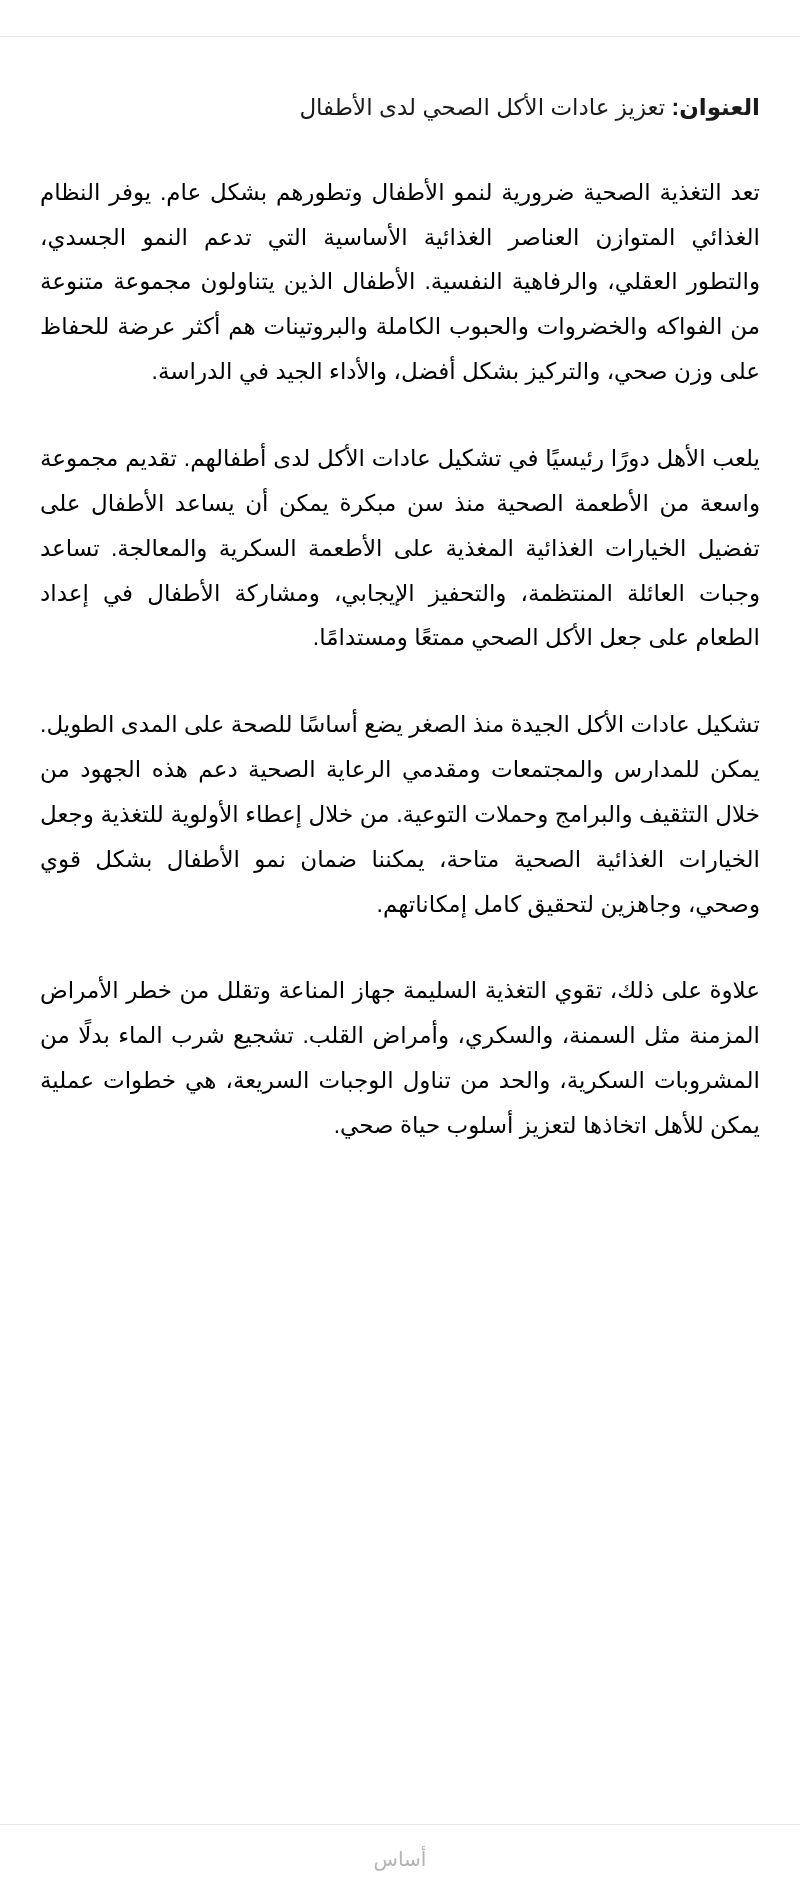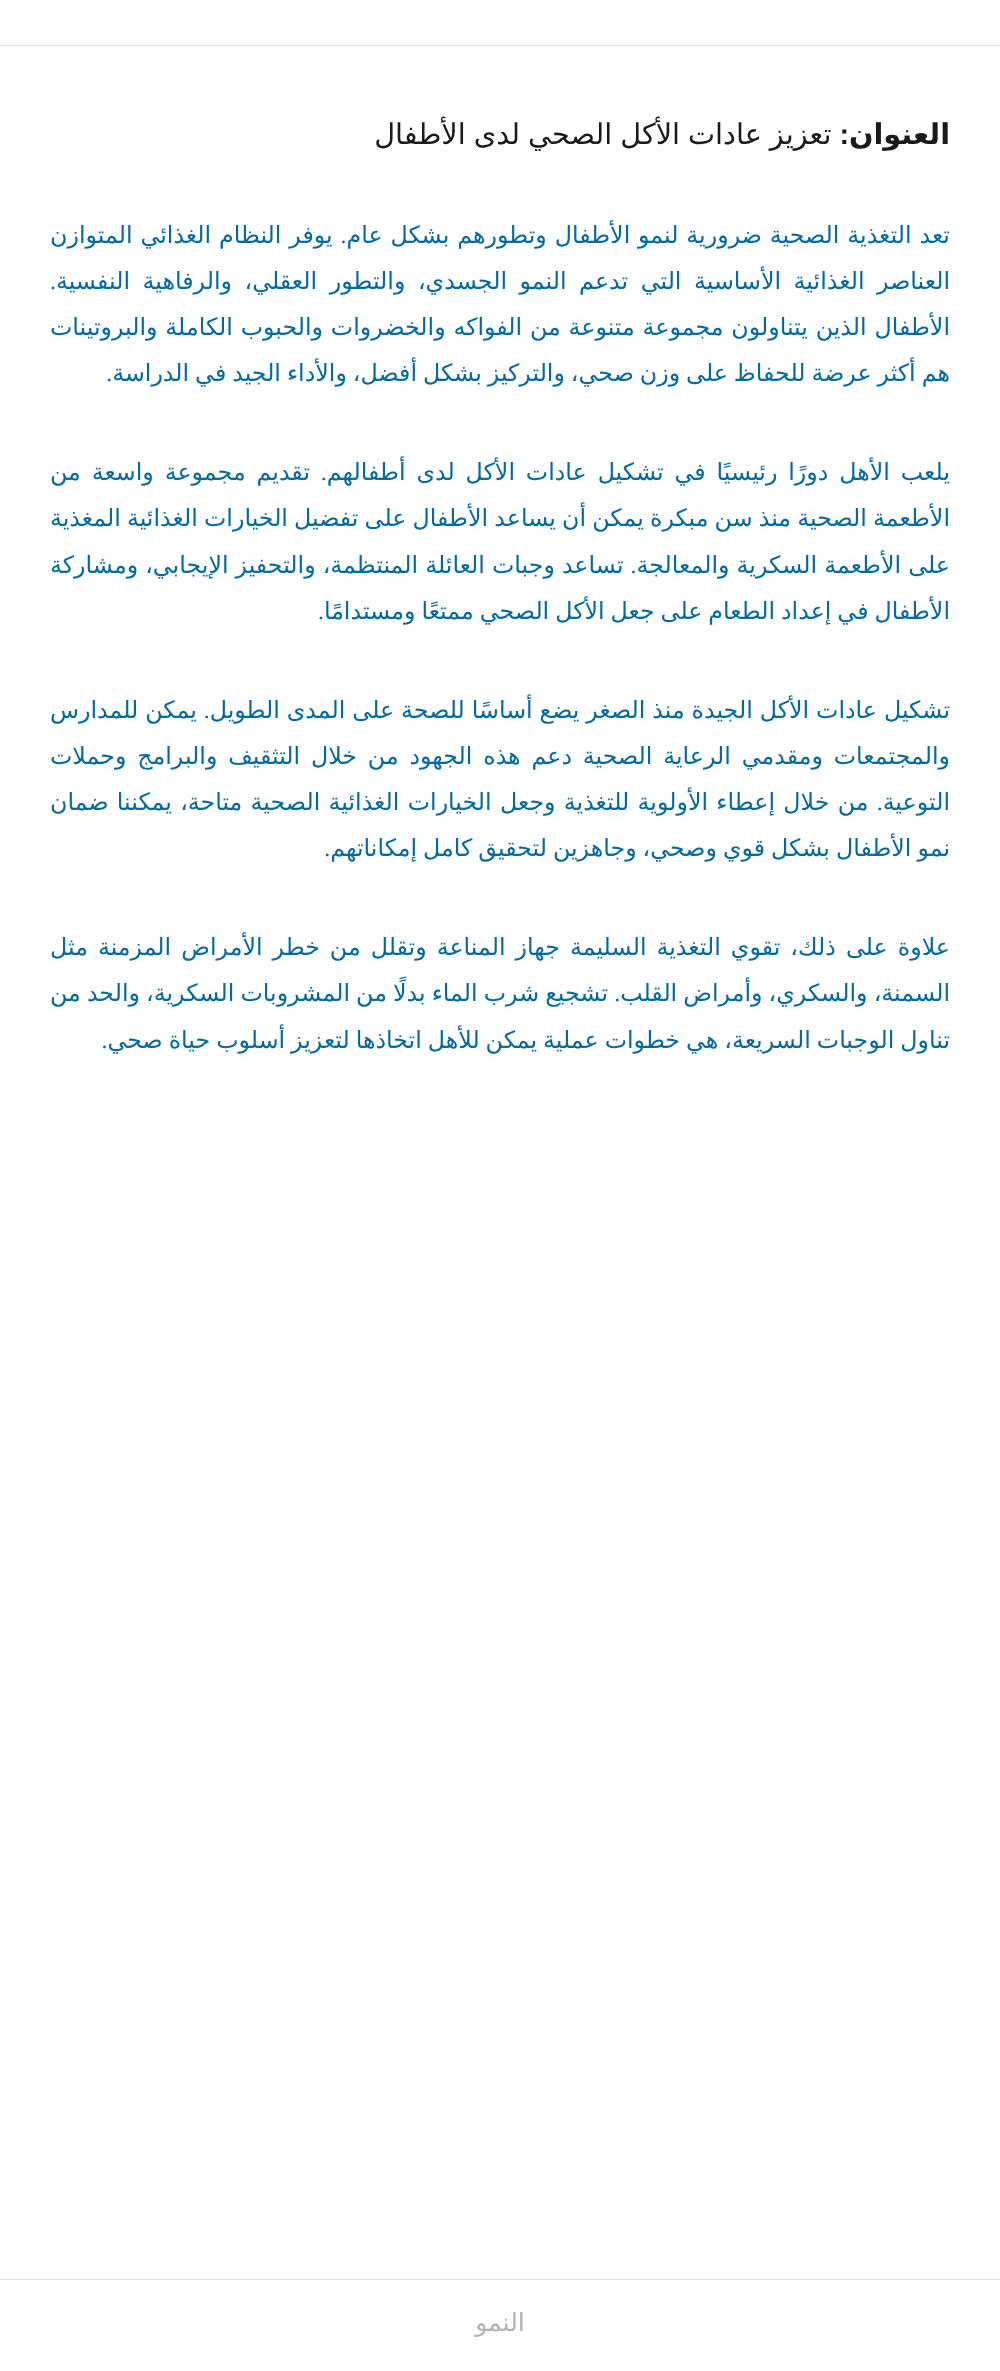--- a/index.html
+++ b/index.html
@@ -38,28 +38,27 @@
     line-height: 1.6;
     color: #1a1a1a;
     margin: 0 0 44px 0;
     text-align: right;
     font-weight: 400;
   }
   .doc-title .label {
     font-weight: 700;
   }
   .para {
-    font-size: 19px;
+    font-size: 23px;
     line-height: 1.95;
     text-align: justify;
     text-justify: inter-word;
     margin: 0 0 42px 0;
-    color: #0369a1;
+    color: #000000;
     text-indent: 0;
-    font-family: Liberation Serif, serif;
   }
   .para:last-child {
     margin-bottom: 0;
   }
   .footer {
     flex: 0 0 auto;
     border-top: 1px solid #e8e8e8;
     padding: 22px 0 26px 0;
     text-align: center;
   }
@@ -84,16 +83,16 @@
     </h1>
 
     <p class="para">تعد التغذية الصحية ضرورية لنمو الأطفال وتطورهم بشكل عام. يوفر النظام الغذائي المتوازن العناصر الغذائية الأساسية التي تدعم النمو الجسدي، والتطور العقلي، والرفاهية النفسية. الأطفال الذين يتناولون مجموعة متنوعة من الفواكه والخضروات والحبوب الكاملة والبروتينات هم أكثر عرضة للحفاظ على وزن صحي، والتركيز بشكل أفضل، والأداء الجيد في الدراسة.</p>
     <p class="para">يلعب الأهل دورًا رئيسيًا في تشكيل عادات الأكل لدى أطفالهم. تقديم مجموعة واسعة من الأطعمة الصحية منذ سن مبكرة يمكن أن يساعد الأطفال على تفضيل الخيارات الغذائية المغذية على الأطعمة السكرية والمعالجة. تساعد وجبات العائلة المنتظمة، والتحفيز الإيجابي، ومشاركة الأطفال في إعداد الطعام على جعل الأكل الصحي ممتعًا ومستدامًا.</p>
     <p class="para">تشكيل عادات الأكل الجيدة منذ الصغر يضع أساسًا للصحة على المدى الطويل. يمكن للمدارس والمجتمعات ومقدمي الرعاية الصحية دعم هذه الجهود من خلال التثقيف والبرامج وحملات التوعية. من خلال إعطاء الأولوية للتغذية وجعل الخيارات الغذائية الصحية متاحة، يمكننا ضمان نمو الأطفال بشكل قوي وصحي، وجاهزين لتحقيق كامل إمكاناتهم.</p>
     <p class="para">علاوة على ذلك، تقوي التغذية السليمة جهاز المناعة وتقلل من خطر الأمراض المزمنة مثل السمنة، والسكري، وأمراض القلب. تشجيع شرب الماء بدلًا من المشروبات السكرية، والحد من تناول الوجبات السريعة، هي خطوات عملية يمكن للأهل اتخاذها لتعزيز أسلوب حياة صحي.</p>
 
   </div>
 
   <div class="footer">
-    <span class="footer-brand">النمو</span>
+    <span class="footer-brand">أساس</span>
   </div>
 
 </div>
 
 </body></html>

